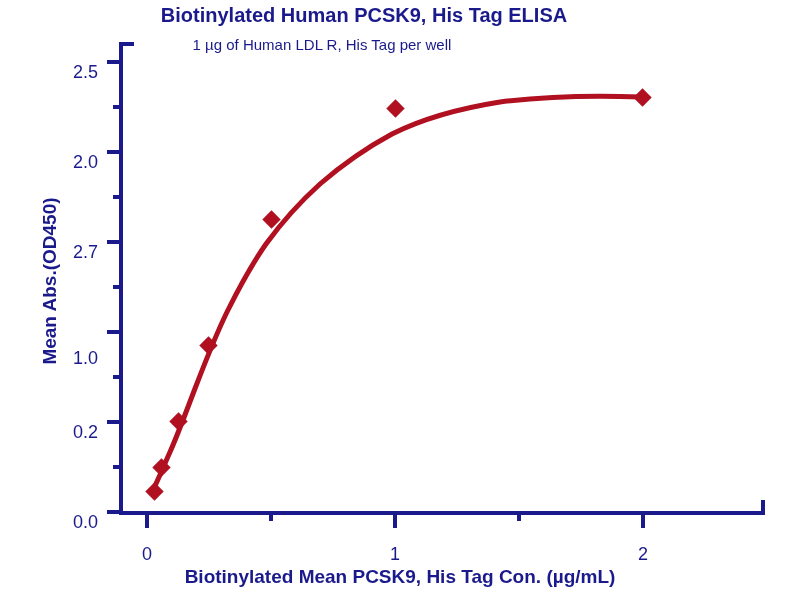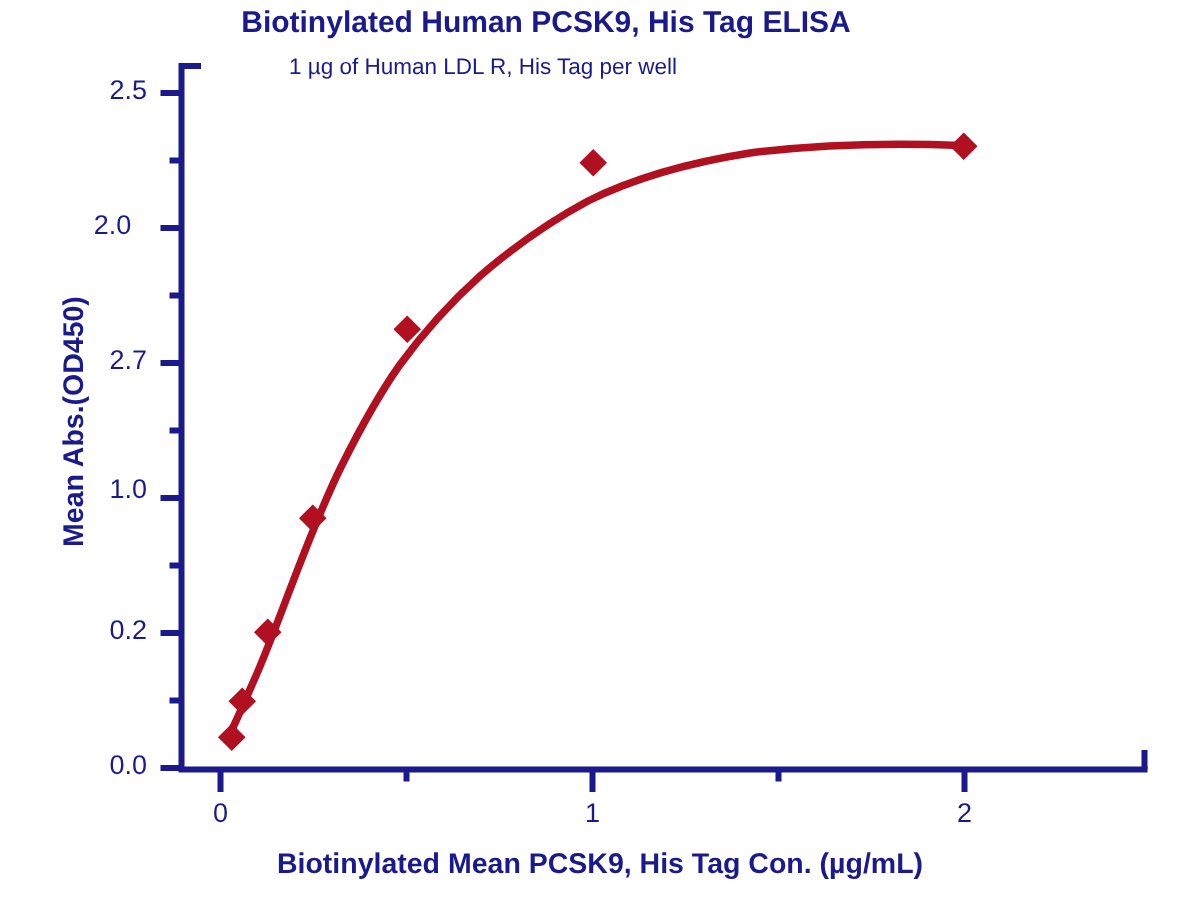--- a/index.html
+++ b/index.html
@@ -28,20 +28,21 @@
     left:-110px;top:270px;
     width:320px;text-align:center;
     font-size:19px;font-weight:bold;color:#1a1a8c;
     transform:rotate(-90deg);
     transform-origin:center center;
   }
   .tick-label{
     position:absolute;
     font-size:18px;color:#1a1a8c;
     white-space:nowrap;
+    margin-top:12px;
   }
   .ytick-label{text-align:right;}
   .xtick-label{text-align:center;}
   svg{position:absolute;left:0;top:0;}
 </style>
 </head>
 <body>
 
 <div id="figure">
 
@@ -103,23 +104,23 @@
       <rect x="172" y="415" width="13" height="13" transform="rotate(45 178.5 421.5)" fill="#B01020"></rect>
       <rect x="202" y="339" width="13" height="13" transform="rotate(45 208.5 345.5)" fill="#B01020"></rect>
       <rect x="265" y="213" width="13" height="13" transform="rotate(45 271.5 219.5)" fill="#B01020"></rect>
       <rect x="389" y="102" width="13" height="13" transform="rotate(45 395.5 108.5)" fill="#B01020"></rect>
       <rect x="636" y="91" width="13" height="13" transform="rotate(45 642.5 97.5)" fill="#B01020"></rect>
     </g>
   </svg>
 
   <div class="tick-label ytick-label" style="left:30px;top:500px;width:68px;">0.0</div>
   <div class="tick-label ytick-label" style="left:30px;top:410px;width:68px;">0.2</div>
-  <div class="tick-label ytick-label" style="left:30px;top:316px;width:68px;">1.0</div>
+  <div class="tick-label ytick-label" style="left:30px;top:336px;width:68px;">1.0</div>
   <div class="tick-label ytick-label" style="left:30px;top:230px;width:68px;">2.7</div>
-  <div class="tick-label ytick-label" style="left:41px;top:140px;width:68px;text-align:center;">2.0</div>
+  <div class="tick-label ytick-label" style="left:30px;top:140px;width:68px;">2.0</div>
   <div class="tick-label ytick-label" style="left:30px;top:50px;width:68px;">2.5</div>
 
   <div class="tick-label xtick-label" style="left:117px;top:532px;width:60px;">0</div>
   <div class="tick-label xtick-label" style="left:365px;top:532px;width:60px;">1</div>
   <div class="tick-label xtick-label" style="left:613px;top:532px;width:60px;">2</div>
 
   <div class="xlabel">Biotinylated Mean PCSK9, His Tag Con. (µg/mL)</div>
   <div class="ylabel">Mean Abs.(OD450)</div>
 
 </div>

